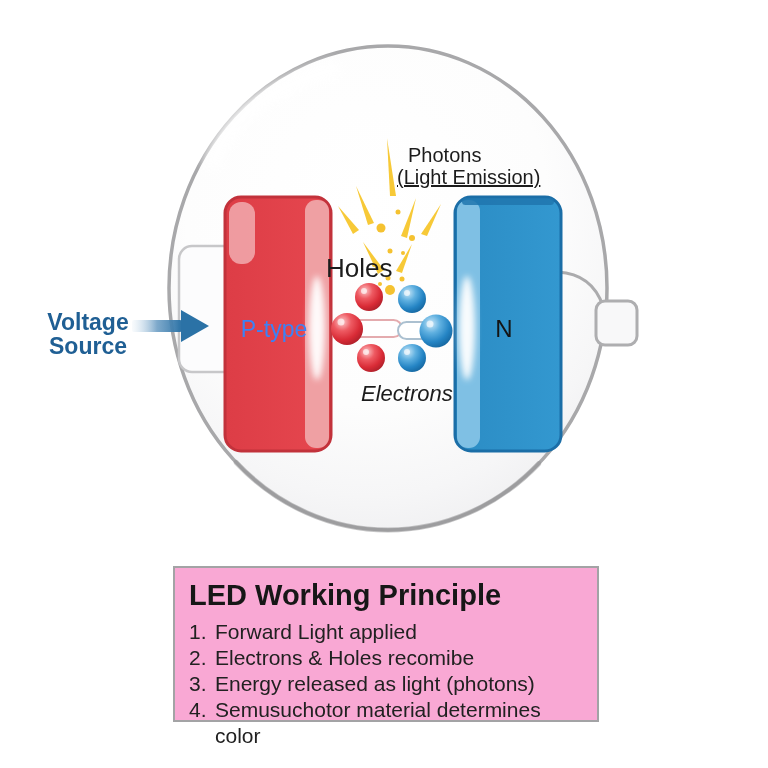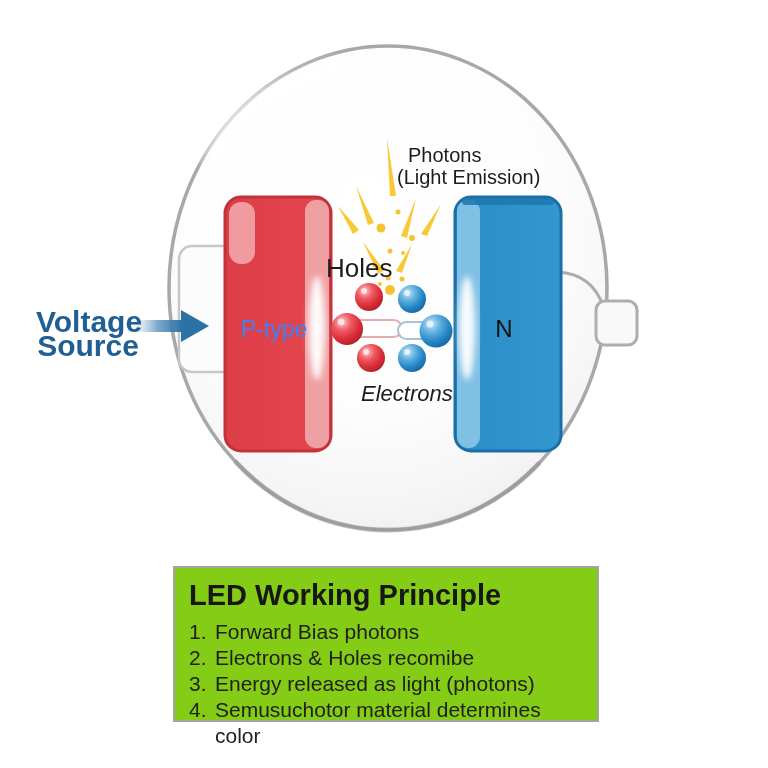--- a/index.html
+++ b/index.html
@@ -5,32 +5,32 @@
   html,body{margin:0;padding:0;}
   body{
     width:768px;height:768px;background:#ffffff;
     font-family:"Liberation Sans", sans-serif;
     position:relative;overflow:hidden;
   }
   .stage{position:absolute;inset:0;width:768px;height:768px;}
   svg.diagram{position:absolute;left:0;top:0;}
   .lbl{position:absolute;color:#1c1c1c;white-space:nowrap;}
   .photons-line1{left:408px;top:144px;font-size:20px;}
-  .photons-line2{left:397px;top:166px;font-size:20px;}
+  .photons-line2{left:397px;top:166px;font-size:20px;text-decoration:underline;}
   .holes{left:326px;top:253px;font-size:26px;}
   .electrons{left:361px;top:381px;font-size:22px;font-style:italic;}
   .ptype{left:236px;top:316px;width:76px;text-align:center;font-size:23px;color:#3b82f6;}
   .ntype{left:492px;top:315px;width:24px;text-align:center;font-size:24px;color:#141414;}
   .voltage{
     left:36px;top:310px;width:104px;text-align:center;
-    font-size:30px;font-weight:bold;color:#1f5f94;line-height:24px;
+    font-size:23px;font-weight:bold;color:#1f5f94;line-height:24px;
   }
   .caption-box{
     position:absolute;left:173px;top:566px;width:426px;height:156px;
-    background:#84cc16;border:2px solid #a3a3a5;box-sizing:border-box;
+    background:#f9a8d4;border:2px solid #a3a3a5;box-sizing:border-box;
     padding:9px 14px 0 14px;
   }
   .caption-title{
     font-size:29px;font-weight:bold;color:#171717;
     letter-spacing:0px;margin:2px 0 7px 0;
   }
   .cap-item{display:flex;font-size:21px;color:#212121;line-height:26px;}
   .cap-num{width:26px;flex:0 0 26px;}
   .cap-text{flex:1;}
 </style>
@@ -161,21 +161,21 @@
   <div class="lbl ntype">N</div>
   <div class="lbl voltage">
     <div>Voltage</div>
     <div>Source</div>
   </div>
 
   <div class="caption-box">
     <div class="caption-title">LED Working Principle</div>
     <div class="cap-item">
       <span class="cap-num">1.</span>
-      <span class="cap-text">Forward Bias photons</span>
+      <span class="cap-text">Forward Light applied</span>
     </div>
     <div class="cap-item">
       <span class="cap-num">2.</span>
       <span class="cap-text">Electrons &amp; Holes recomibe</span>
     </div>
     <div class="cap-item">
       <span class="cap-num">3.</span>
       <span class="cap-text">Energy released as light (photons)</span>
     </div>
     <div class="cap-item">

